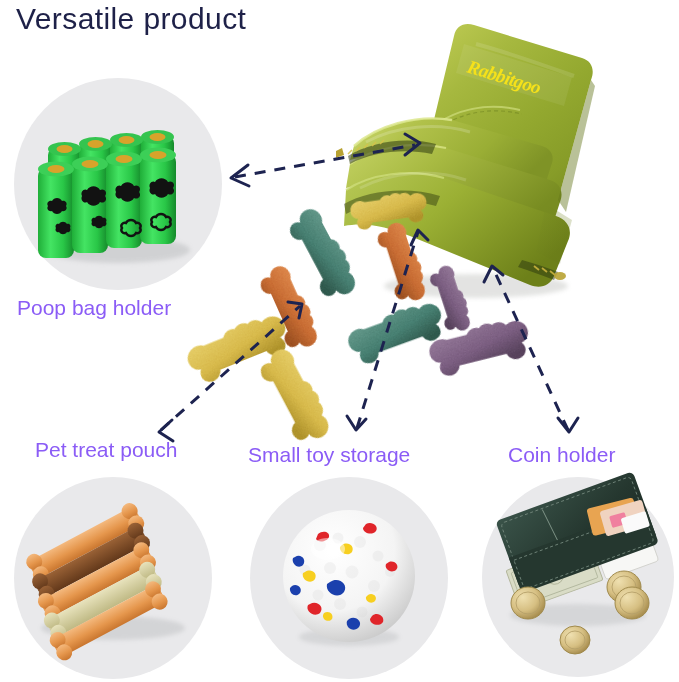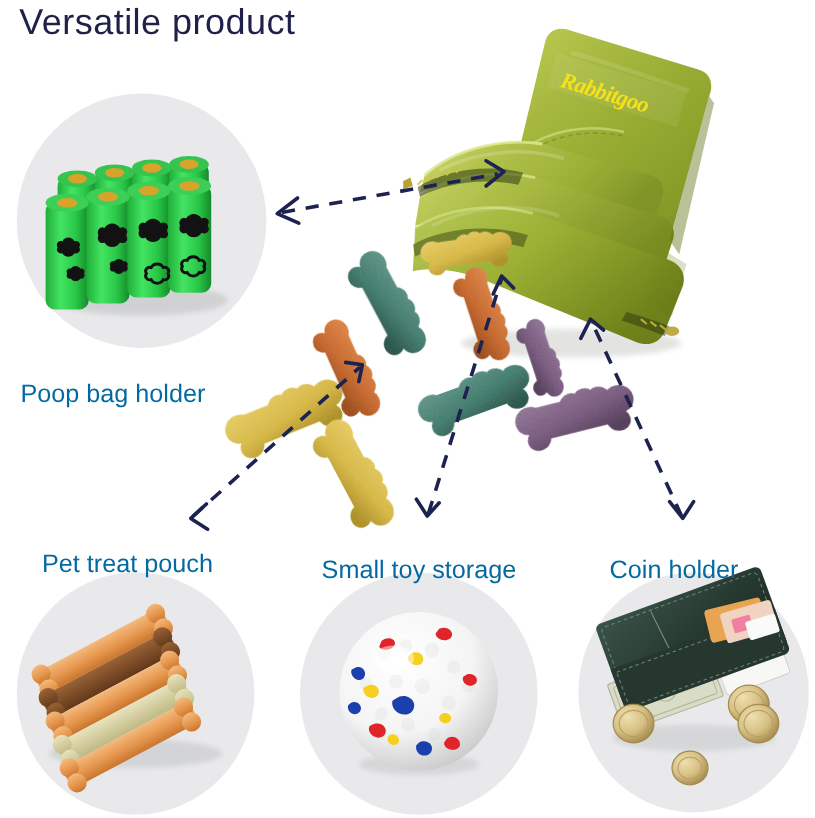--- a/index.html
+++ b/index.html
@@ -36,28 +36,27 @@
   #circle-bags   { left: 14px;  top: 78px;  width: 208px; height: 212px; }
   #circle-treats { left: 14px;  top: 477px; width: 198px; height: 202px; }
   #circle-ball   { left: 250px; top: 477px; width: 198px; height: 202px; }
   #circle-wallet { left: 482px; top: 477px; width: 192px; height: 200px; }
 
   
   .caption {
     position: absolute;
     font-size: 21px;
     font-weight: 300;
-    color: #0369a1;
+    color: #8b5cf6;
     white-space: nowrap;
     font-family: "Liberation Sans", sans-serif;
-    margin-top: 21px;
   }
   #cap-bags   { left: 17px;  top: 296px; }
   #cap-treats { left: 35px;  top: 438px; }
-  #cap-toy    { left: 268px; top: 443px; }
+  #cap-toy    { left: 248px; top: 443px; }
   #cap-coin   { left: 508px; top: 443px; }
 
   
   .layer {
     position: absolute;
     left: 0; top: 0;
     width: 679px; height: 682px;
     pointer-events: none;
   }
 

